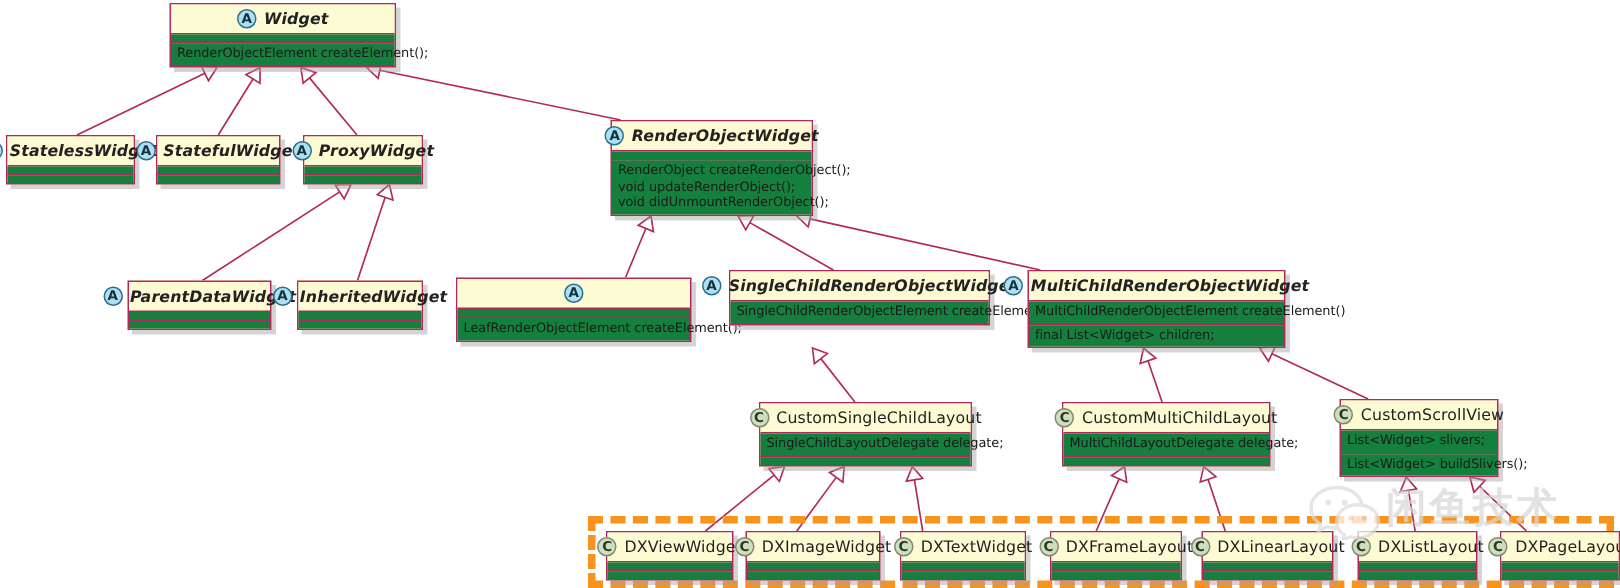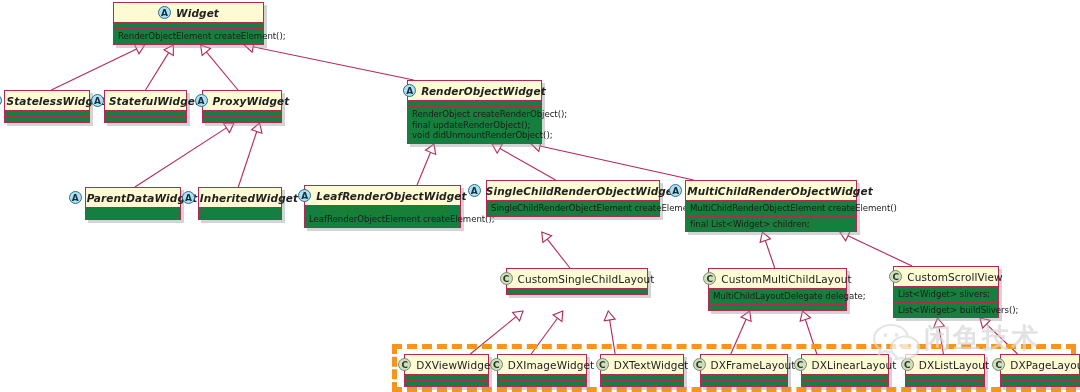--- a/index.html
+++ b/index.html
@@ -125,21 +125,21 @@
         <div class="sect empty"></div>
       </div>
       <div class="uml abs" style="left: 407px; top: 80px; width: 135px;">
         <div class="hdr">
           <span class="badge a">A</span>
           <span class="nm">RenderObjectWidget</span>
         </div>
         <div class="sect empty"></div>
         <div class="sect pad">
           <div class="ln">RenderObject createRenderObject();</div>
-          <div class="ln">final updateRenderObject();</div>
+          <div class="ln">void updateRenderObject();</div>
           <div class="ln">void didUnmountRenderObject();</div>
         </div>
       </div>
       <div class="uml abs" style="left: 85px; top: 187px; width: 96px;">
         <div class="hdr">
           <span class="badge a">A</span>
           <span class="nm">ParentDataWidget</span>
         </div>
         <div class="sect empty"></div>
         <div class="sect empty"></div>
@@ -148,21 +148,20 @@
         <div class="hdr">
           <span class="badge a">A</span>
           <span class="nm">InheritedWidget</span>
         </div>
         <div class="sect empty"></div>
         <div class="sect empty"></div>
       </div>
       <div class="uml abs" style="left: 304px; top: 185px; width: 157px;">
         <div class="hdr">
           <span class="badge a">A</span>
-          <span class="nm">LeafRenderObjectWidget</span>
         </div>
         <div class="sect empty"></div>
         <div class="sect pad">
           <div class="ln">LeafRenderObjectElement createElement();</div>
         </div>
       </div>
       <div class="uml abs" style="left: 486px; top: 180px; width: 174px;">
         <div class="hdr">
           <span class="badge a">A</span>
           <span class="nm">SingleChildRenderObjectWidget</span>
@@ -180,20 +179,23 @@
           <div class="ln">MultiChildRenderObjectElement createElement()</div>
         </div>
         <div class="sect pad">
           <div class="ln">final List&lt;Widget&gt; children;</div>
         </div>
       </div>
       <div class="uml cls" style="left: 506px; top: 268px; width: 142px;">
         <div class="hdr">
           <span class="badge c">C</span>
           <span class="nm">CustomSingleChildLayout</span>
+        </div>
+        <div class="sect pad">
+          <div class="ln">SingleChildLayoutDelegate delegate;</div>
         </div>
         <div class="sect empty"></div>
       </div>
       <div class="uml cls" style="left: 708px; top: 268px; width: 139px;">
         <div class="hdr">
           <span class="badge c">C</span>
           <span class="nm">CustomMultiChildLayout</span>
         </div>
         <div class="sect pad">
           <div class="ln">MultiChildLayoutDelegate delegate;</div>

